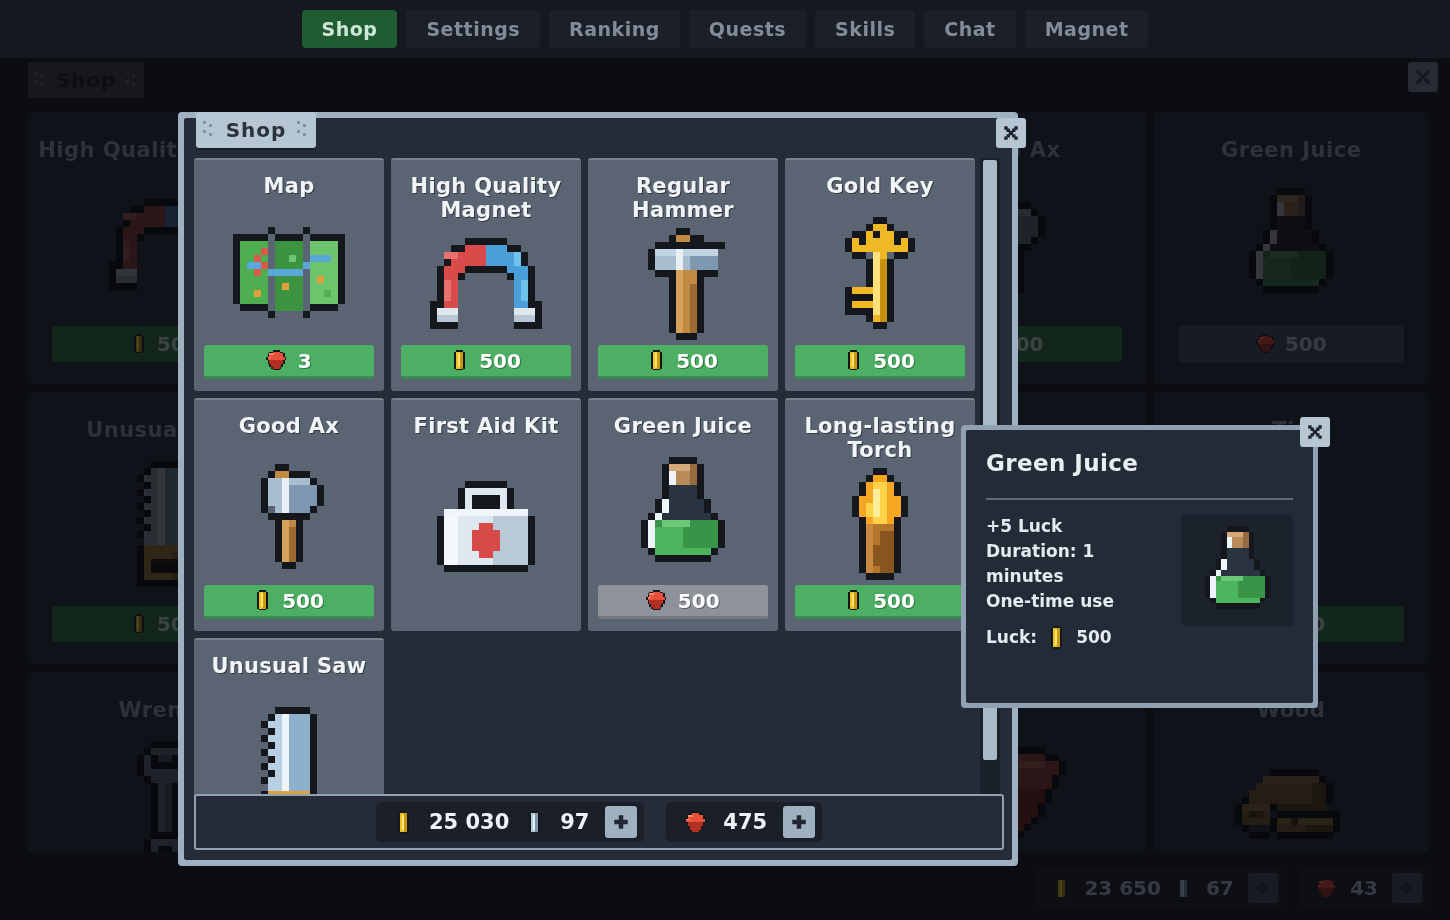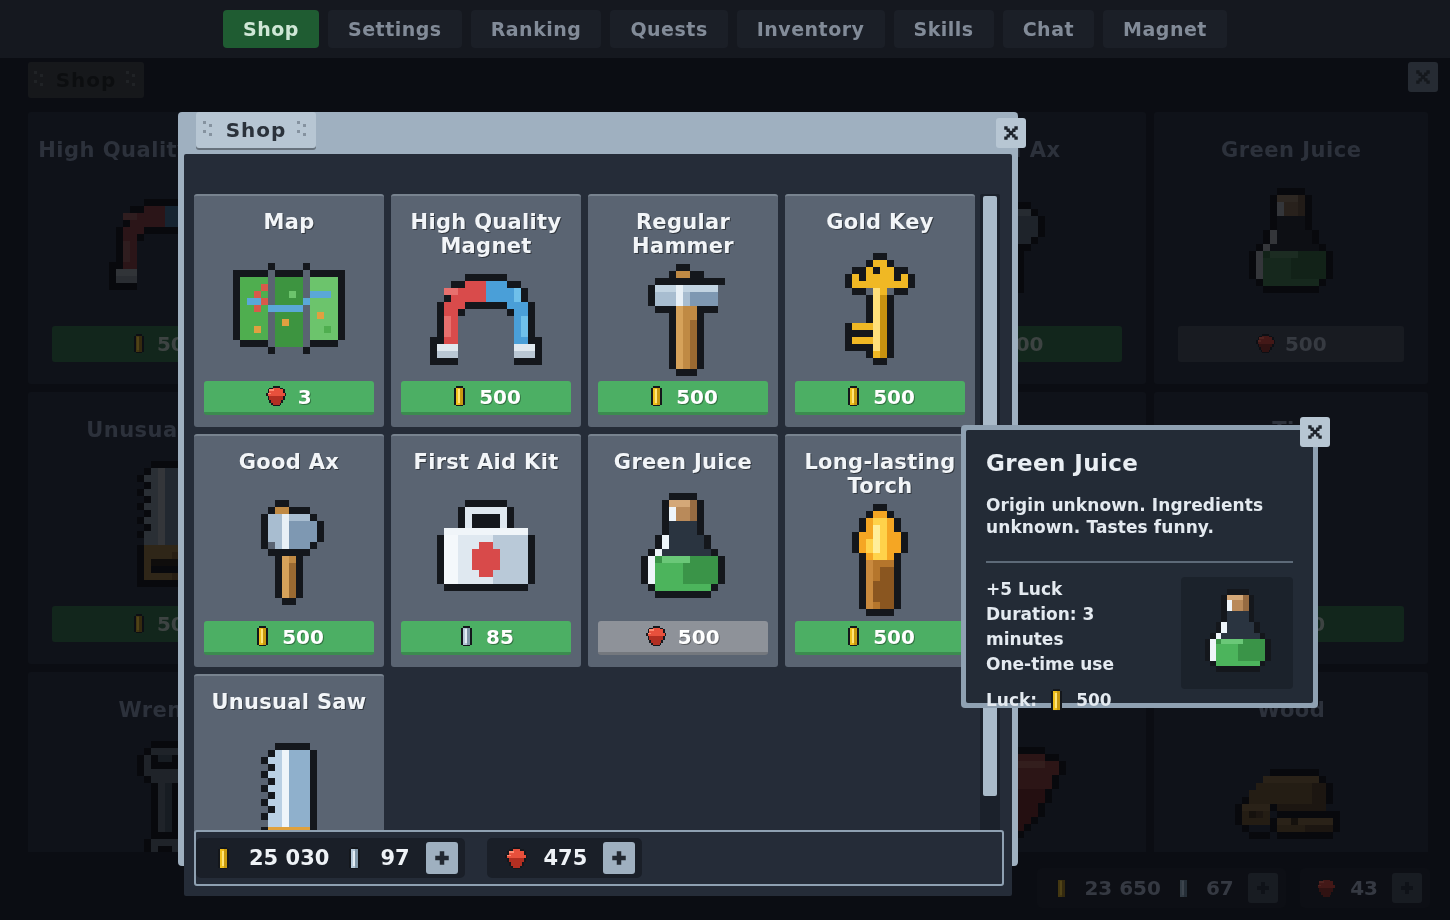--- a/index.html
+++ b/index.html
@@ -98,21 +98,21 @@
 
   
   #fg-window {
     position: absolute; left: 178px; top: 112px; width: 840px; height: 754px;
     background: #9fb0c0;
     border-radius: 4px;
     padding: 6px;
   }
   #fg-inner {
     width: 100%; height: 100%; background: #252c38; border-radius: 2px;
-    position: relative; padding: 10px; margin-top: 36px;
+    position: relative; padding: 10px;
   }
   #fg-title {
     left: 196px; top: 112px; width: 120px;
     background: #b7c6d3; color: #2b323b;
     box-shadow: 0 2px 0 rgba(0,0,0,.35);
   }
   #fg-close { left: 996px; top: 118px; background: #b7c6d3; }
   #fg-close svg path { fill: #1d232b; }
 
   #fg-grid-wrap {
@@ -152,21 +152,21 @@
   }
   #fg-thumb {
     position: absolute; left: 3px; top: 2px; width: 14px; height: 600px;
     background: #a9bac9; border-radius: 2px; cursor: pointer;
   }
 
   
   #fg-currency {
     position: absolute; left: 10px; bottom: 10px; width: 810px; height: 56px;
     background: #252c38; border: 2px solid #8fa1b2; border-radius: 3px;
-    display: flex; align-items: center; gap: 22px;
+    display: flex; align-items: center; justify-content: center; gap: 22px;
   }
   .fg-cur-pill {
     height: 40px; background: #1a1f28; border-radius: 5px;
     display: flex; align-items: center; gap: 16px; padding: 0 7px 0 18px;
   }
   .fg-cur-pill .amt { font-size: 21px; color: #eef2f6; font-weight: bold; font-family: "DejaVu Sans", sans-serif; }
   .fg-plus {
     width: 32px; height: 32px; background: #9fb0c0; border-radius: 3px;
     display: flex; align-items: center; justify-content: center; cursor: pointer;
   }
@@ -695,23 +695,20 @@
       <div class="nav-tab">
         <span>Settings</span>
       </div>
       <div class="nav-tab">
         <span>Ranking</span>
       </div>
       <div class="nav-tab">
         <span>Quests</span>
       </div>
       <div class="nav-tab">
-        <span>Inventory</span>
-      </div>
-      <div class="nav-tab">
         <span>Skills</span>
       </div>
       <div class="nav-tab">
         <span>Chat</span>
       </div>
       <div class="nav-tab">
         <span>Magnet</span>
       </div>
     </div>
 
@@ -990,34 +987,20 @@
                   <rect x="14" y="5" width="1" height="7" fill="#14171c"></rect>
                   <rect x="2" y="12" width="12" height="1" fill="#14171c"></rect>
                   <rect x="2" y="5" width="12" height="7" fill="#dfe8f0"></rect>
                   <rect x="9" y="5" width="5" height="7" fill="#b9c9d8"></rect>
                   <rect x="2" y="5" width="2" height="7" fill="#f4f8fb"></rect>
                   <rect x="7" y="6" width="2" height="5" fill="#d84a4a"></rect>
                   <rect x="6" y="7" width="4" height="3" fill="#d84a4a"></rect>
                   <rect x="2" y="4" width="12" height="1" fill="#f0f5f9"></rect>
                 </svg>
               </div>
-              <div class="fg-price buy">
-                <span style="display: flex;">
-                  <svg viewBox="0 0 10 12" width="17" height="20.4" shape-rendering="crispEdges">
-                    <rect x="3" y="0" width="4" height="1" fill="#14171c"></rect>
-                    <rect x="2" y="1" width="1" height="10" fill="#14171c"></rect>
-                    <rect x="7" y="1" width="1" height="10" fill="#14171c"></rect>
-                    <rect x="3" y="11" width="4" height="1" fill="#14171c"></rect>
-                    <rect x="3" y="1" width="4" height="10" fill="#b6c9d8"></rect>
-                    <rect x="5" y="1" width="2" height="10" fill="#8197a8"></rect>
-                    <rect x="4" y="2" width="1" height="8" fill="#e4eef5"></rect>
-                  </svg>
-                </span>
-                <span>85</span>
-              </div>
             </div>
             <div class="fg-card">
               <div class="fg-name">Green Juice</div>
               <div class="fg-icon">
                 <svg viewBox="0 0 14 16" width="98" height="112" shape-rendering="crispEdges">
                   <rect x="5" y="0" width="4" height="1" fill="#14171c"></rect>
                   <rect x="4" y="1" width="1" height="3" fill="#14171c"></rect>
                   <rect x="9" y="1" width="1" height="3" fill="#14171c"></rect>
                   <rect x="5" y="4" width="4" height="1" fill="#14171c"></rect>
                   <rect x="5" y="1" width="4" height="3" fill="#b98a5a"></rect>
@@ -1261,26 +1244,25 @@
   </div>
   <div class="closebtn" id="fg-close">
     <svg viewBox="0 0 16 16">
         <path d="M2 2h3v2h2v2h2V4h2V2h3v3h-2v2h-2v2h2v2h2v3h-3v-2h-2v-2H7v2H5v2H2v-3h2V9h2V7H4V5H2z"></path>
       </svg>
   </div>
 
   <div id="tooltip">
     <div id="tooltip-inner">
       <div id="tt-title">Green Juice</div>
-      <div id="tt-desc">Origin unknown. Ingredients unknown. Tastes funny.</div>
       <div id="tt-rule"></div>
       <div id="tt-body">
         <div id="tt-stats">
             <div class="tt-stat">+5 Luck</div>
-            <div class="tt-stat">Duration: 3 minutes</div>
+            <div class="tt-stat">Duration: 1 minutes</div>
             <div class="tt-stat">One-time use</div>
             <div id="tt-value">
               <span class="tt-stat">Luck:</span>
               <span style="display: flex;">
                 <svg viewBox="0 0 10 12" width="19" height="22.799999999999997" shape-rendering="crispEdges">
                   <rect x="3" y="0" width="4" height="1" fill="#14171c"></rect>
                   <rect x="2" y="1" width="1" height="10" fill="#14171c"></rect>
                   <rect x="7" y="1" width="1" height="10" fill="#14171c"></rect>
                   <rect x="3" y="11" width="4" height="1" fill="#14171c"></rect>
                   <rect x="3" y="1" width="4" height="10" fill="#f0c01c"></rect>

